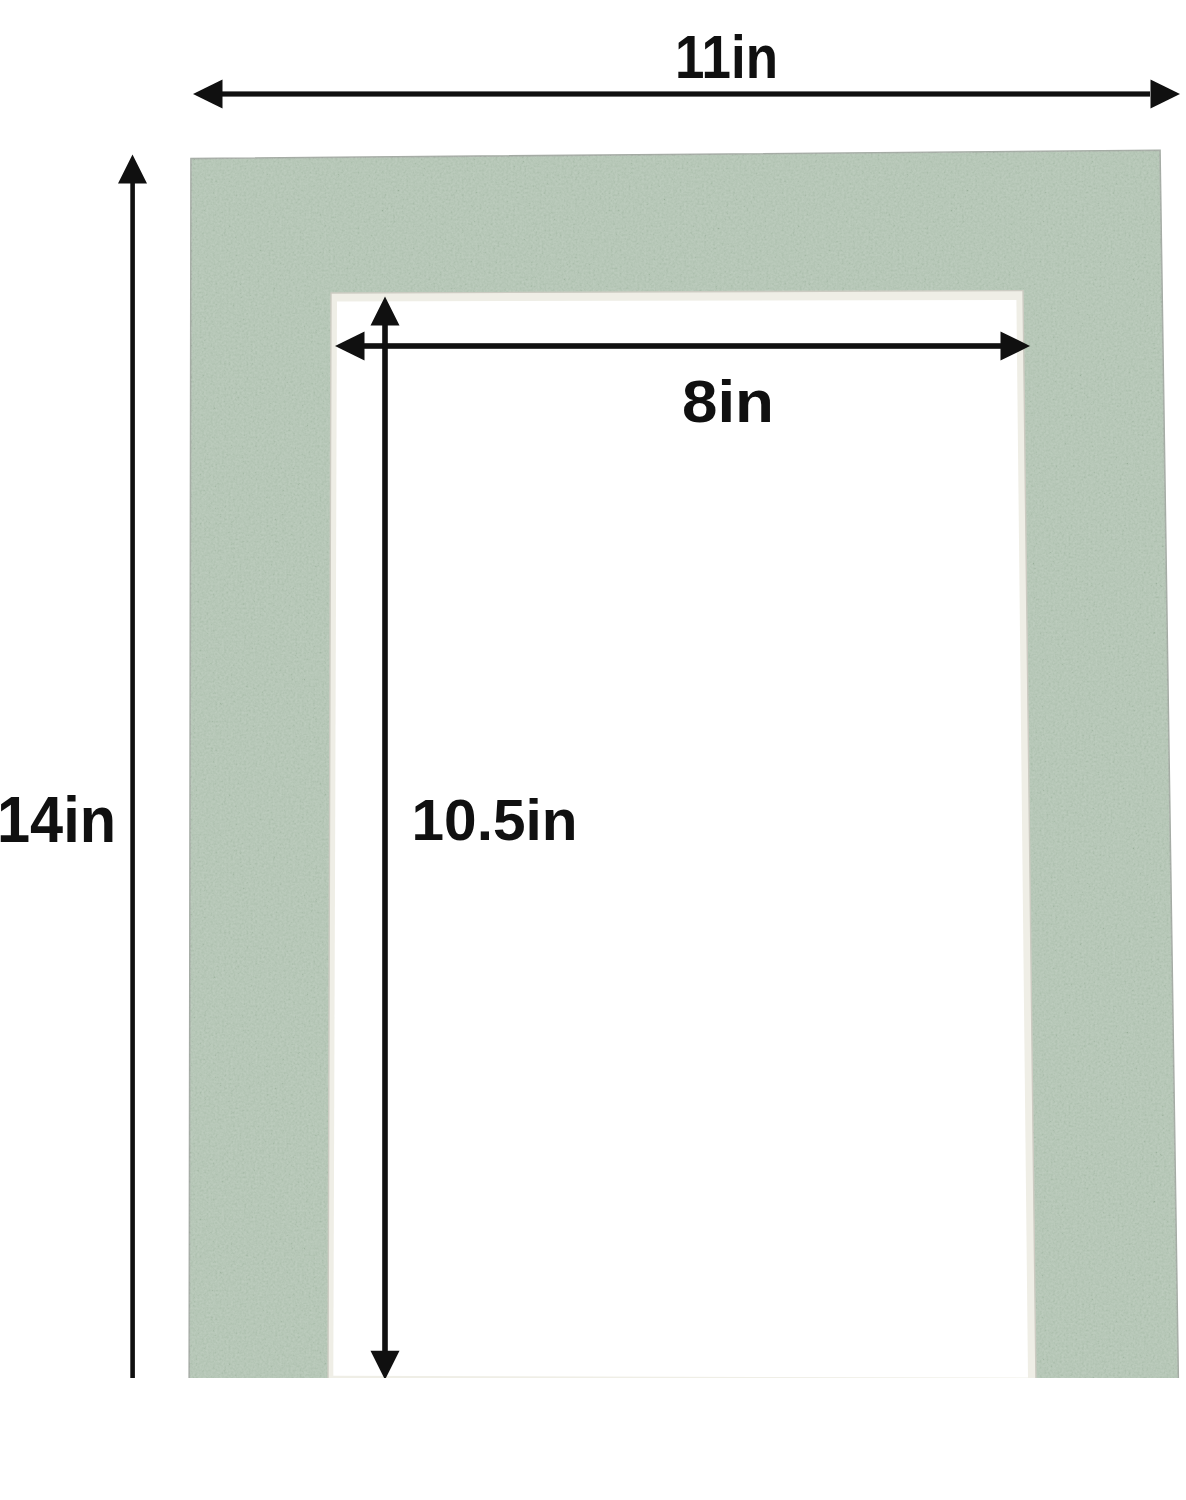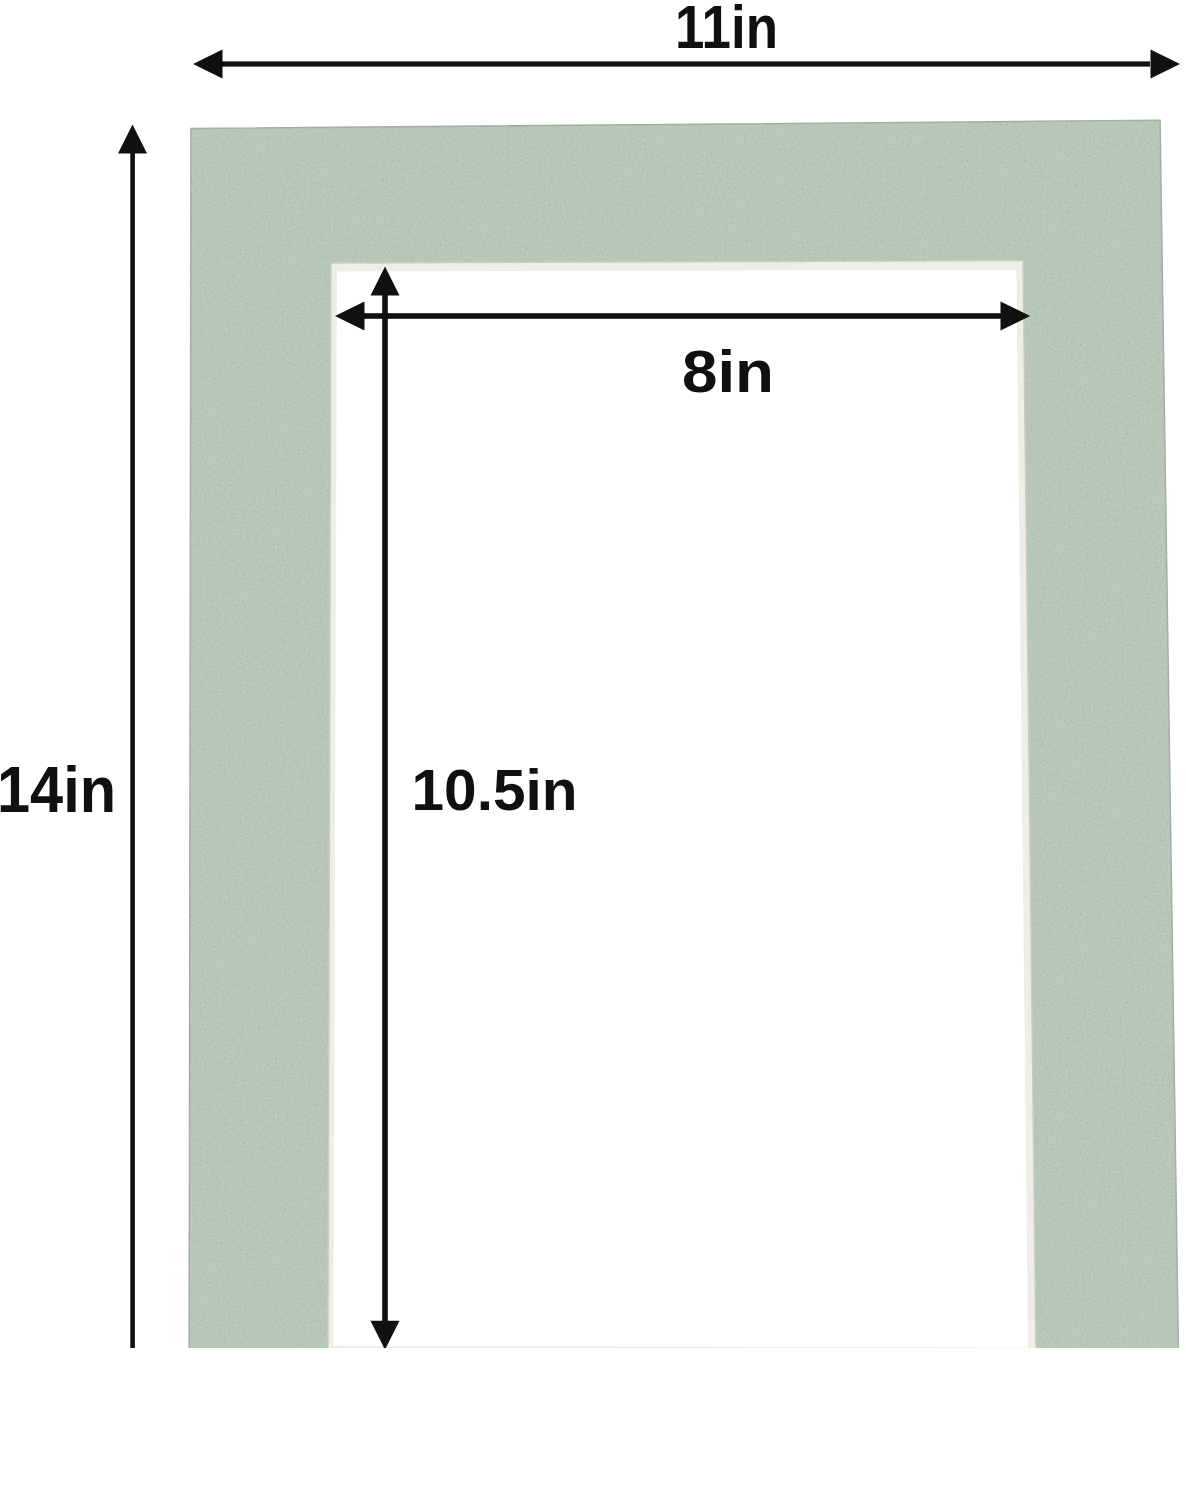--- a/index.html
+++ b/index.html
@@ -1,17 +1,17 @@
 <!DOCTYPE html>
 <html><head>
 <meta charset="utf-8">
 <style>
   html,body{margin:0;padding:0;background:#ffffff;}
   #stage{position:relative;width:1186px;height:1348px;background:#ffffff;overflow:hidden;
-         font-family:"Liberation Sans", sans-serif;}
+         font-family:"Liberation Sans", sans-serif;margin-top:30px;}
   svg{position:absolute;left:0;top:0;}
 </style>
 </head>
 <body>
 <div id="stage">
 <svg width="1186" height="1500" viewBox="0 0 1186 1500">
   <defs>
     <clipPath id="matclip">
       <polygon points="191,128.6 1160,120.3 1180.5,1495.5 189,1496"></polygon>
     </clipPath>

